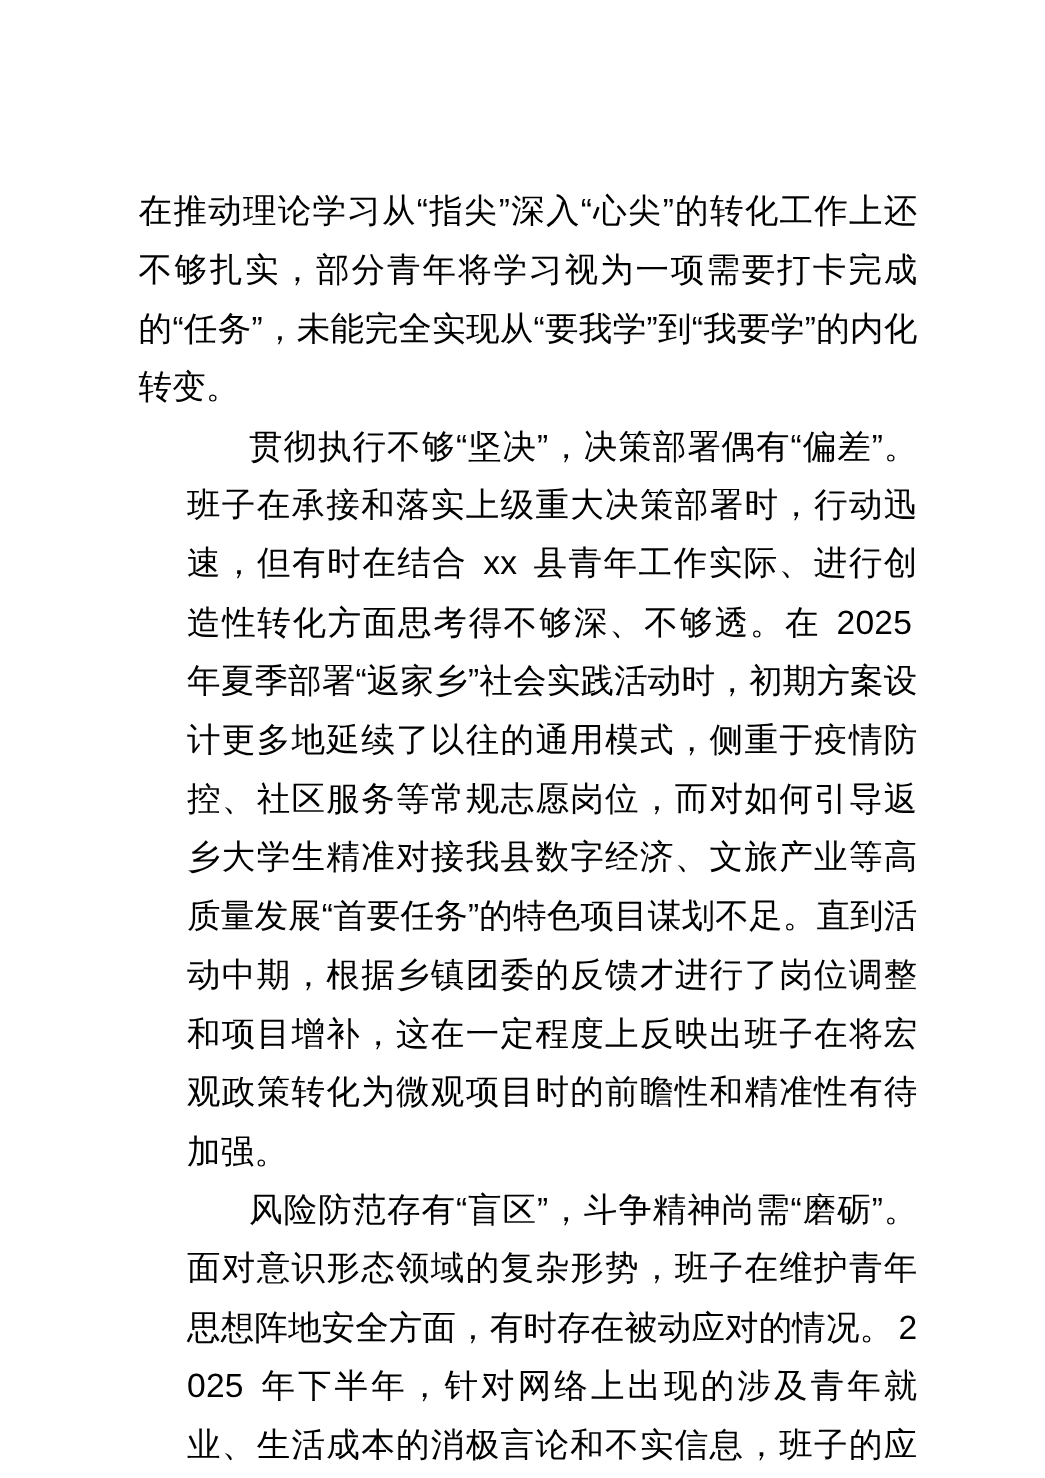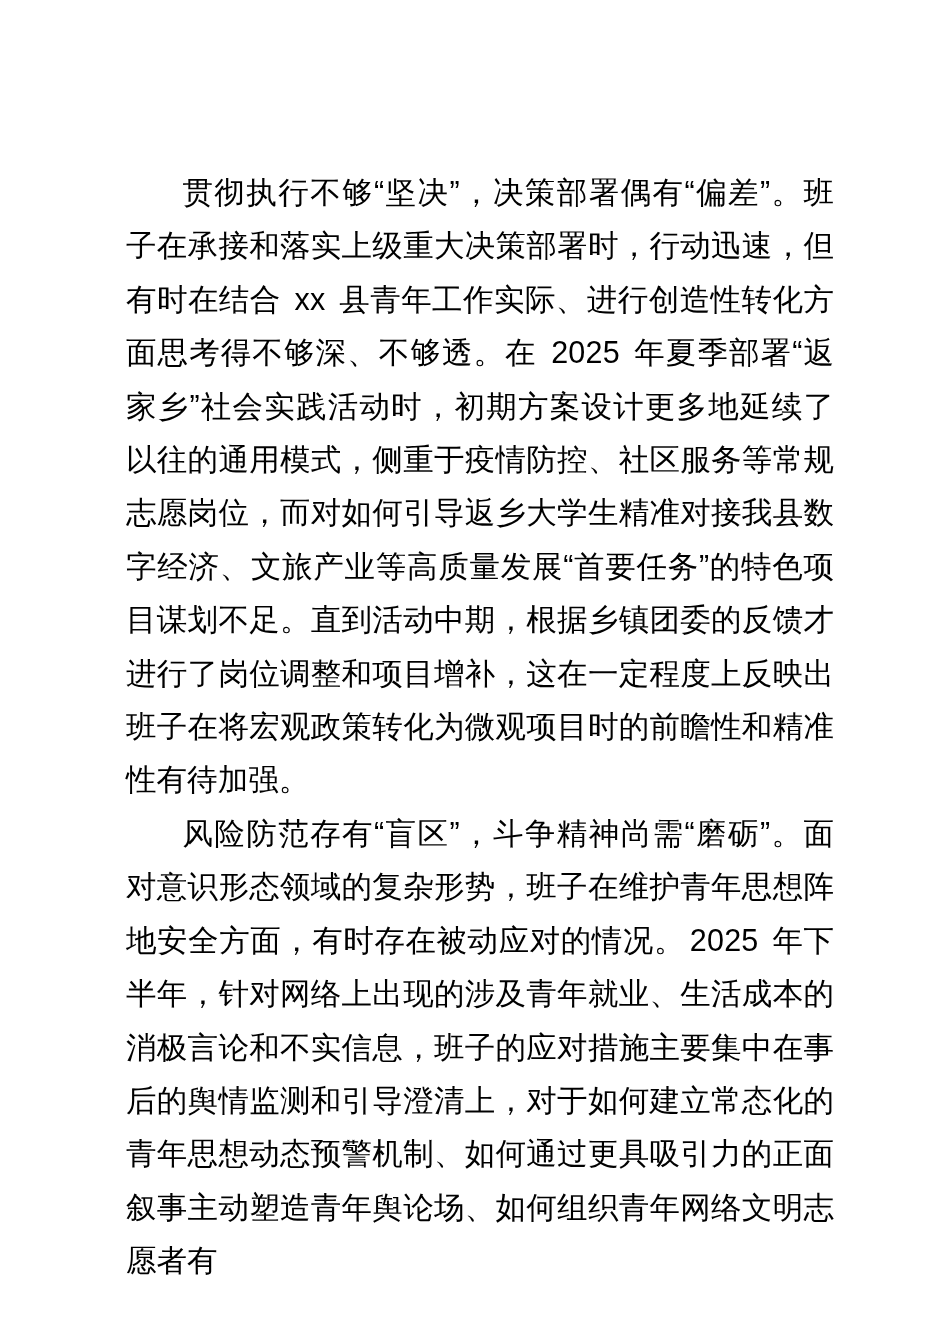--- a/index.html
+++ b/index.html
@@ -38,36 +38,38 @@
     text-align: justify;
     text-justify: inter-ideograph;
     letter-spacing: 0.05px;
     font-weight: 400;
     word-break: break-all;
     -webkit-font-smoothing: antialiased;
   }
 
   .para.indent {
     text-indent: 1.85em;
+    margin-left: 44px;
   }
 
   
   .lat {
     font-family: "Liberation Sans", "DejaVu Sans", sans-serif;
     margin: 0 0.16em;
     letter-spacing: 0.2px;
   }
 </style>
 </head>
 <body>
 
 <div id="page">
 
   <div id="doc-body">
 
+    <p class="para">在推动理论学习从“指尖”深入“心尖”的转化工作上还不够扎实，部分青年将学习视为一项需要打卡完成的“任务”，未能完全实现从“要我学”到“我要学”的内化转变。</p>
 
     <p class="para indent">贯彻执行不够“坚决”，决策部署偶有“偏差”。班子在承接和落实上级重大决策部署时，行动迅速，但有时在结合 <span class="lat">xx</span> 县青年工作实际、进行创造性转化方面思考得不够深、不够透。在 <span class="lat">2025</span> 年夏季部署“返家乡”社会实践活动时，初期方案设计更多地延续了以往的通用模式，侧重于疫情防控、社区服务等常规志愿岗位，而对如何引导返乡大学生精准对接我县数字经济、文旅产业等高质量发展“首要任务”的特色项目谋划不足。直到活动中期，根据乡镇团委的反馈才进行了岗位调整和项目增补，这在一定程度上反映出班子在将宏观政策转化为微观项目时的前瞻性和精准性有待加强。</p>
 
     <p class="para indent">风险防范存有“盲区”，斗争精神尚需“磨砺”。面对意识形态领域的复杂形势，班子在维护青年思想阵地安全方面，有时存在被动应对的情况。<span class="lat">2025</span> 年下半年，针对网络上出现的涉及青年就业、生活成本的消极言论和不实信息，班子的应对措施主要集中在事后的舆情监测和引导澄清上，对于如何建立常态化的青年思想动态预警机制、如何通过更具吸引力的正面叙事主动塑造青年舆论场、如何组织青年网络文明志愿者有</p>
 
   </div>
 
 </div>
 
 </body></html>

